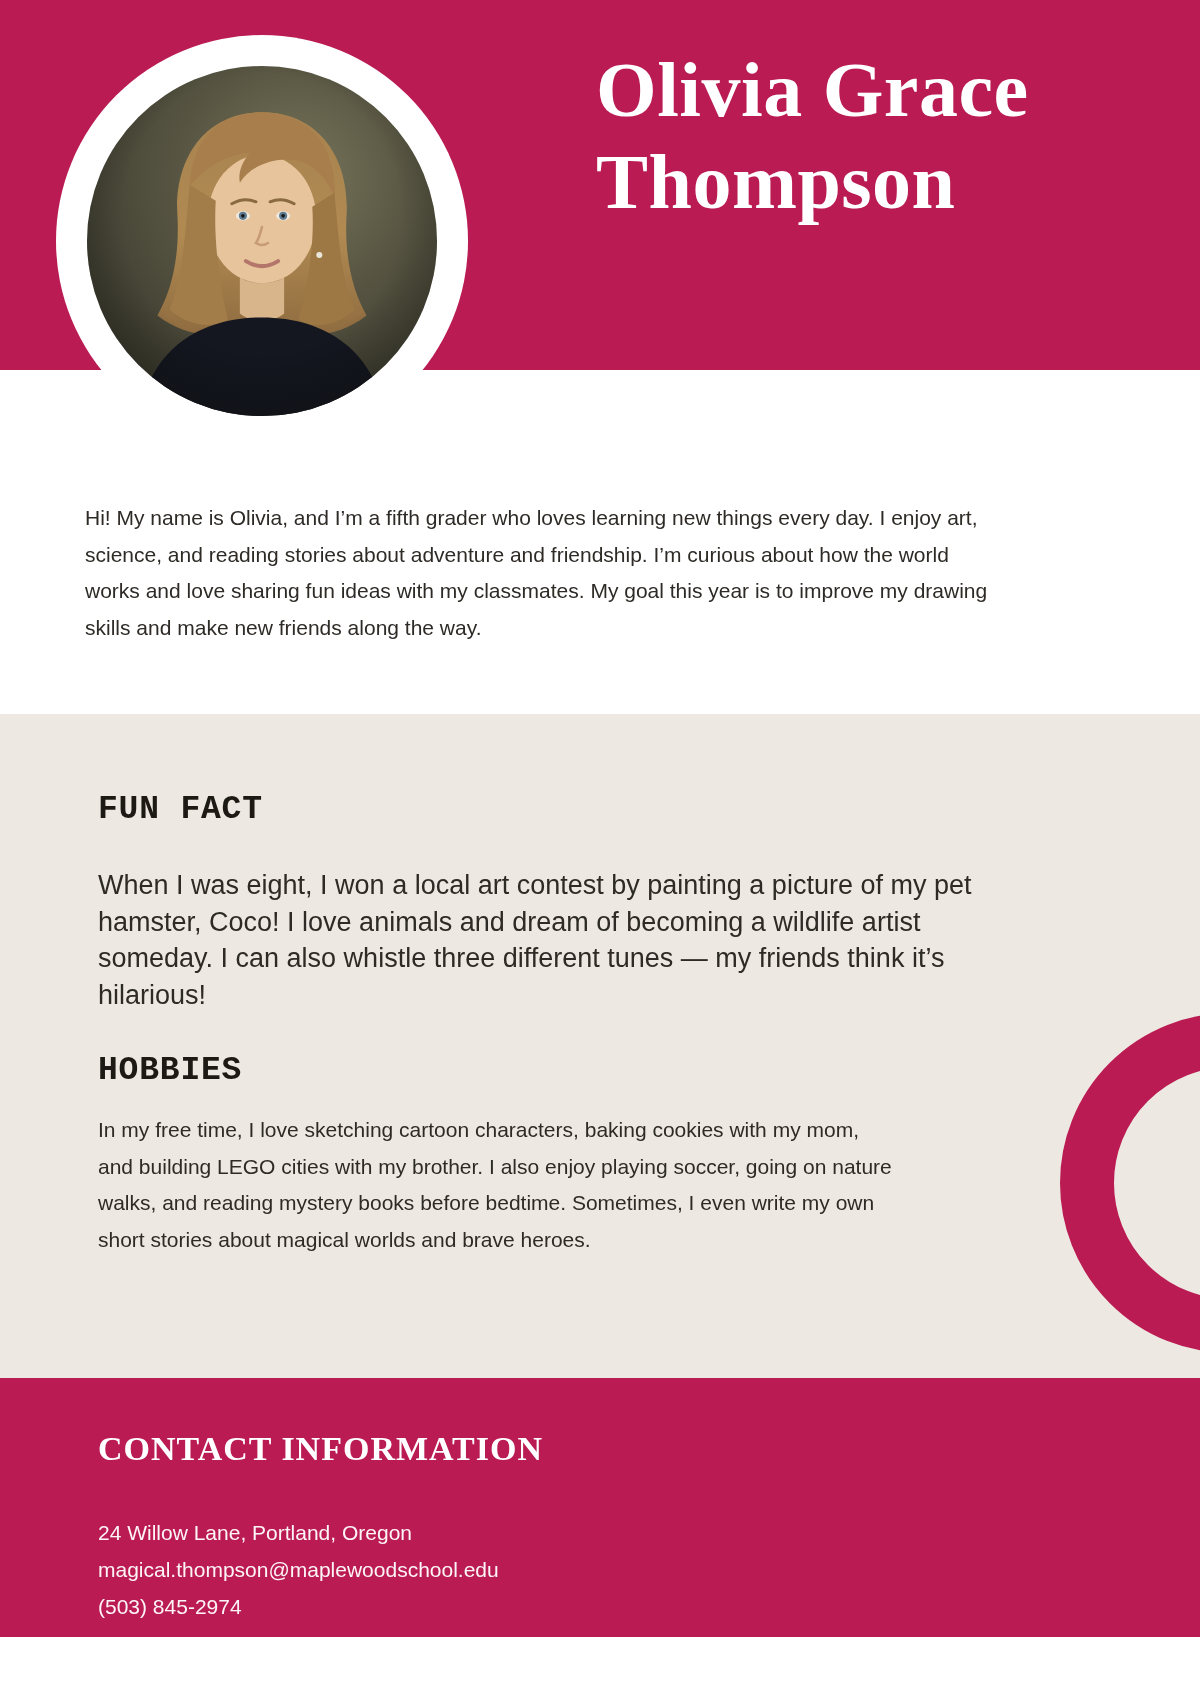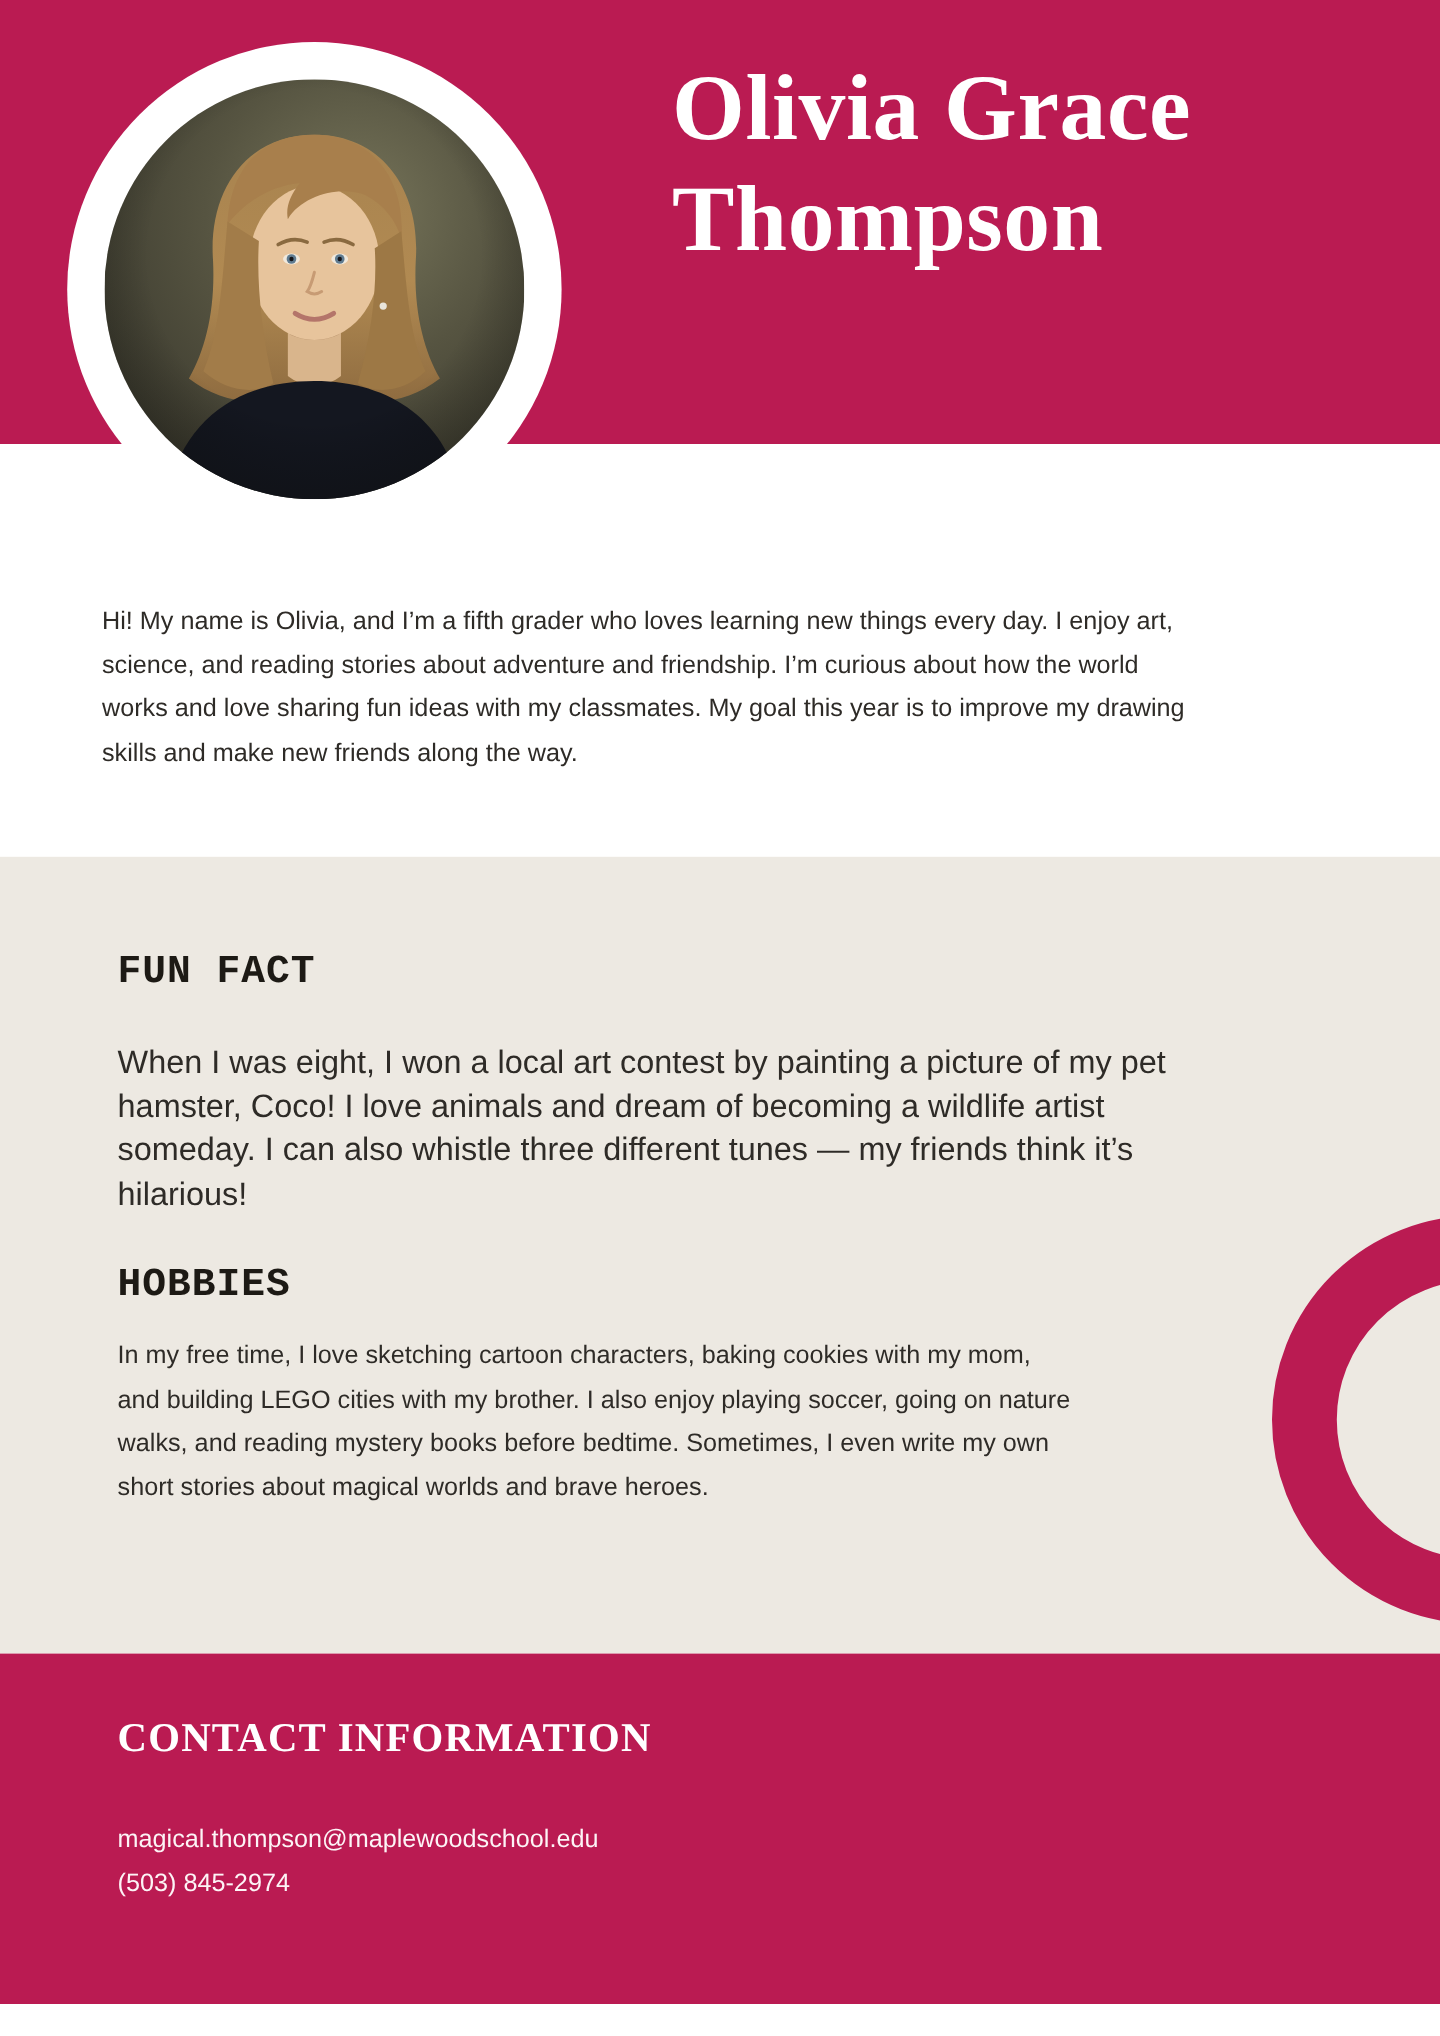--- a/index.html
+++ b/index.html
@@ -46,21 +46,21 @@
     position: absolute;
     left: 560px;
     top: 44px;
     font-family: "Liberation Serif", serif;
     font-weight: 700;
     font-size: 78px;
     line-height: 92px;
     color: #ffffff;
     letter-spacing: 0.5px;
   }
-  .student-name span { display: block; }
+  .student-name span { display: block; margin-left: 36px; }
 
   
   .intro {
     position: relative;
     width: 100%;
     height: 344px;
     background: #ffffff;
   }
   .intro p {
     position: absolute;
@@ -118,21 +118,21 @@
     height: 340px;
     border: 54px solid #BA1B52;
     border-radius: 50%;
     background: transparent;
   }
 
   
   .contact {
     position: relative;
     width: 100%;
-    height: 292px;
+    height: 259px;
     background: #BA1B52;
     color: #ffffff;
   }
   .contact-heading {
     position: absolute;
     left: 98px;
     top: 52px;
     font-family: "Liberation Serif", serif;
     font-weight: 700;
     font-size: 34px;
@@ -223,18 +223,19 @@
 
     <h2 class="section-heading hobbies-heading">HOBBIES</h2>
     <p class="hobbies-body">In my free time, I love sketching cartoon characters, baking cookies with my mom, and building LEGO cities with my brother. I also enjoy playing soccer, going on nature walks, and reading mystery books before bedtime. Sometimes, I even write my own short stories about magical worlds and brave heroes.</p>
 
     <div class="ring-decoration"></div>
   </section>
 
   <footer class="contact">
     <h2 class="contact-heading">CONTACT INFORMATION</h2>
     <div class="contact-lines">
+      <div>24 Willow Lane, Portland, Oregon</div>
       <div>magical.thompson@maplewoodschool.edu</div>
       <div>(503) 845-2974</div>
     </div>
   </footer>
 
 </div>
 
 </body></html>

